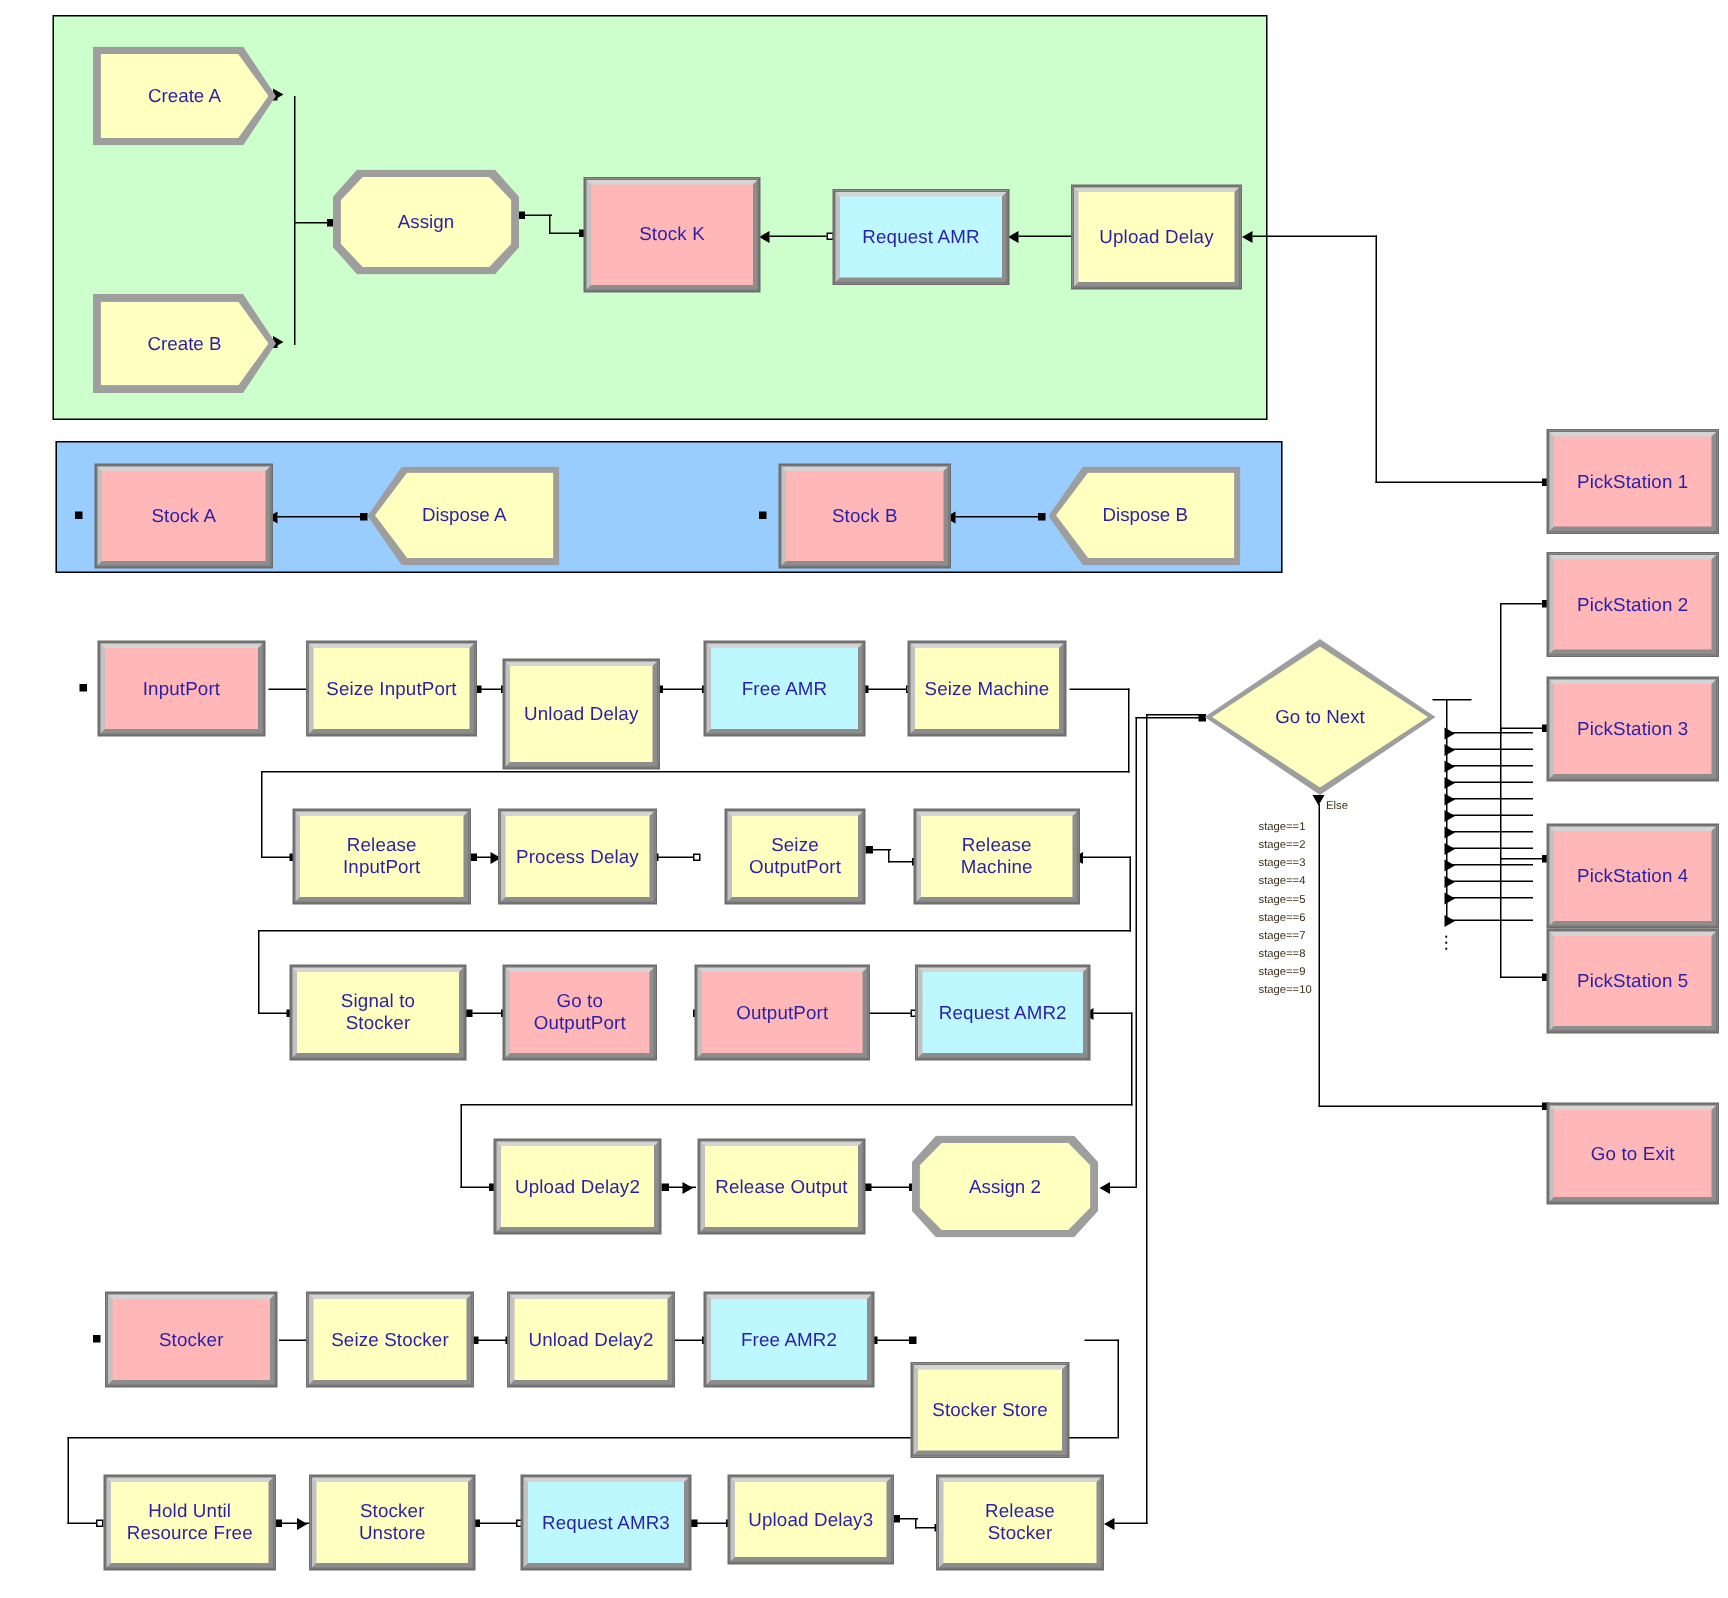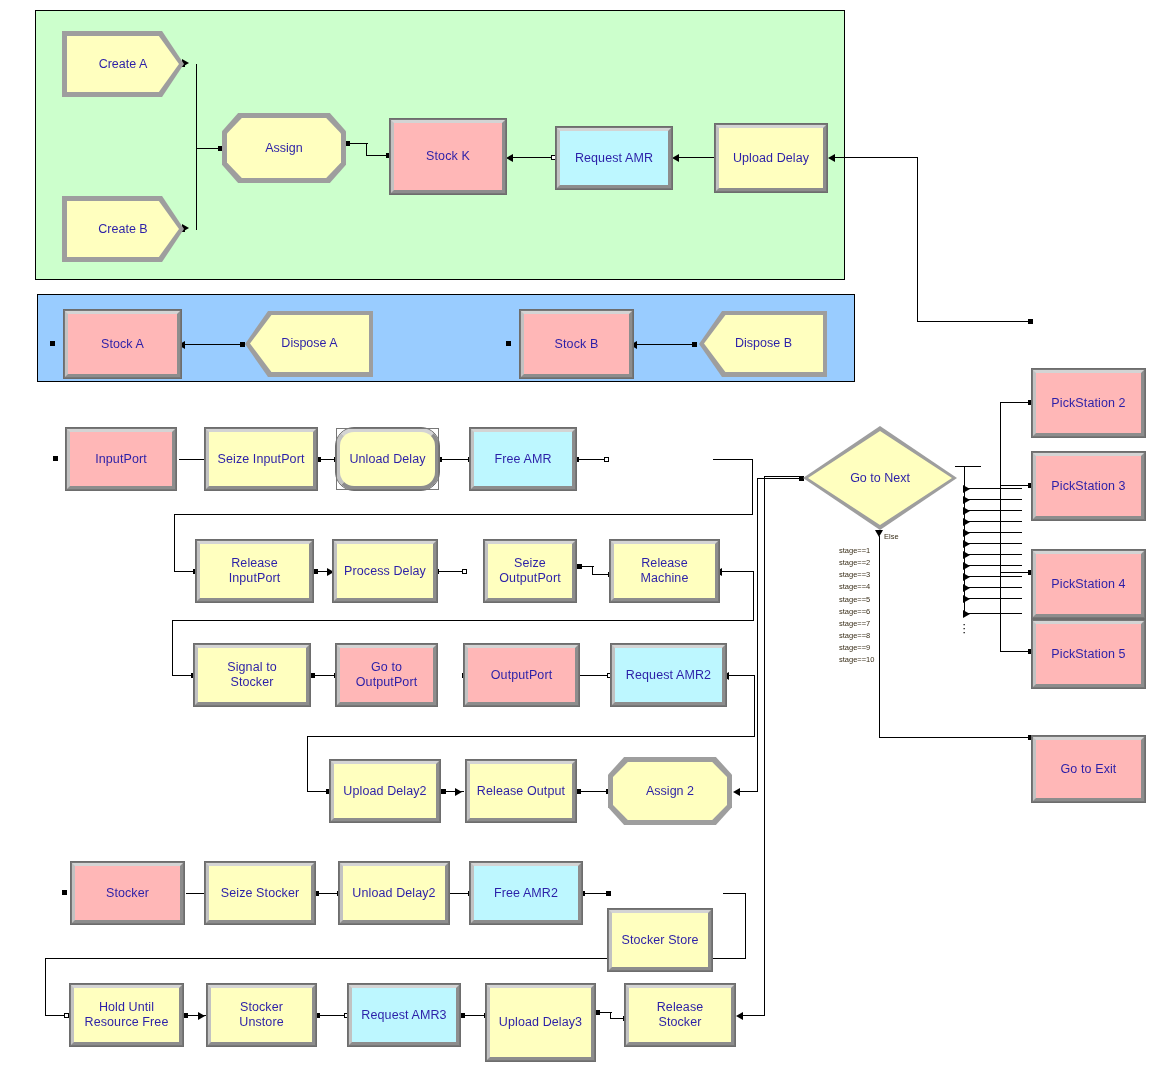--- a/index.html
+++ b/index.html
@@ -173,22 +173,23 @@
   <div class="sq" style="left:334px;top:457px;"></div>
   <div class="h" style="left:440px;top:459px;width:33px;"></div>
   <div class="sq" style="left:437px;top:457px;"></div>
   <div class="sq" style="left:468px;top:457px;"></div>
   <div class="h" style="left:577px;top:459px;width:30px;"></div>
   <div class="sq" style="left:574px;top:457px;"></div>
   <div class="hollow" style="left:604px;top:457px;"></div>
 
   <div class="node rect f-pink" style="left:66px;top:428px;width:110px;height:62px;">InputPort</div>
   <div class="node rect f-yellow" style="left:205px;top:428px;width:112px;height:62px;">Seize InputPort</div>
-  <div class="node rect f-yellow" style="left:336px;top:428px;width:103px;height:62px;border-radius:18px;">Unload Delay</div>
+  <div class="node rect f-yellow" style="left:336px;top:440px;width:103px;height:72px;">Unload Delay</div>
   <div class="node rect f-cyan" style="left:470px;top:428px;width:106px;height:62px;">Free AMR</div>
+  <div class="node rect f-yellow" style="left:606px;top:428px;width:104px;height:62px;">Seize Machine</div>
 
   <div class="h" style="left:713px;top:459px;width:40px;"></div>
   <div class="v" style="left:752px;top:459px;height:56px;"></div>
   <div class="h" style="left:174px;top:514px;width:579px;"></div>
   <div class="v" style="left:174px;top:514px;height:58px;"></div>
   <div class="h" style="left:174px;top:571px;width:22px;"></div>
   <div class="sq" style="left:193px;top:569px;"></div>
 
   <div class="h" style="left:316px;top:571px;width:21px;"></div>
   <div class="ar-r" style="left:327px;top:568px;"></div>
@@ -313,21 +314,21 @@
 
   <div class="node rect f-yellow" style="left:70px;top:984px;width:113px;height:62px;">
     <span style="white-space:pre-line;">Hold Until
 Resource Free</span>
   </div>
   <div class="node rect f-yellow" style="left:207px;top:984px;width:109px;height:62px;">
     <span style="white-space:pre-line;">Stocker
 Unstore</span>
   </div>
   <div class="node rect f-cyan" style="left:348px;top:984px;width:112px;height:62px;">Request AMR3</div>
-  <div class="node rect f-yellow" style="left:486px;top:984px;width:109px;height:77px;">Upload Delay3</div>
+  <div class="node rect f-yellow" style="left:486px;top:984px;width:109px;height:58px;">Upload Delay3</div>
   <div class="node rect f-yellow" style="left:625px;top:984px;width:110px;height:62px;">
     <span style="white-space:pre-line;">Release
 Stocker</span>
   </div>
 
   <div class="ar-l" style="left:736px;top:1012px;"></div>
   <div class="h" style="left:743px;top:1015px;width:22px;"></div>
   <div class="v" style="left:764px;top:476px;height:540px;"></div>
   <div class="h" style="left:764px;top:476px;width:37px;"></div>
 
@@ -397,19 +398,20 @@
   <div class="sq" style="left:1028px;top:483px;"></div>
 
   <div class="v" style="left:1000px;top:485px;height:88px;"></div>
   <div class="h" style="left:1000px;top:572px;width:31px;"></div>
   <div class="sq" style="left:1028px;top:570px;"></div>
 
   <div class="v" style="left:1000px;top:572px;height:80px;"></div>
   <div class="h" style="left:1000px;top:651px;width:31px;"></div>
   <div class="sq" style="left:1028px;top:649px;"></div>
 
+  <div class="node rect f-pink" style="left:1032px;top:287px;width:113px;height:68px;">PickStation 1</div>
   <div class="node rect f-pink" style="left:1032px;top:369px;width:113px;height:68px;">PickStation 2</div>
   <div class="node rect f-pink" style="left:1032px;top:452px;width:113px;height:68px;">PickStation 3</div>
   <div class="node rect f-pink" style="left:1032px;top:537px;width:113px;height:68px;margin-top:13px;">PickStation 4</div>
   <div class="node rect f-pink" style="left:1032px;top:620px;width:113px;height:68px;">PickStation 5</div>
   <div class="node rect f-pink" style="left:1032px;top:704px;width:113px;height:66px;margin-top:32px;">Go to Exit</div>
 
 </div>
 
 </body></html>

